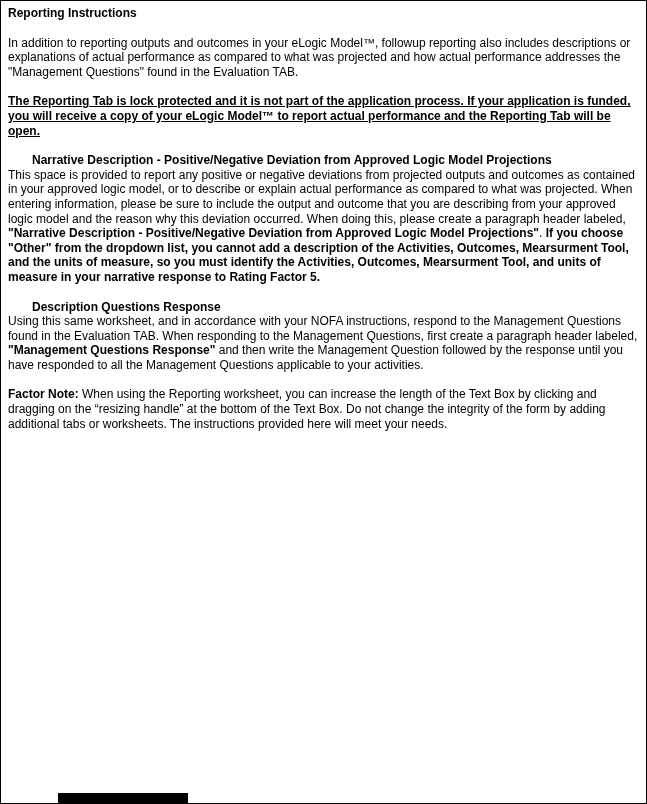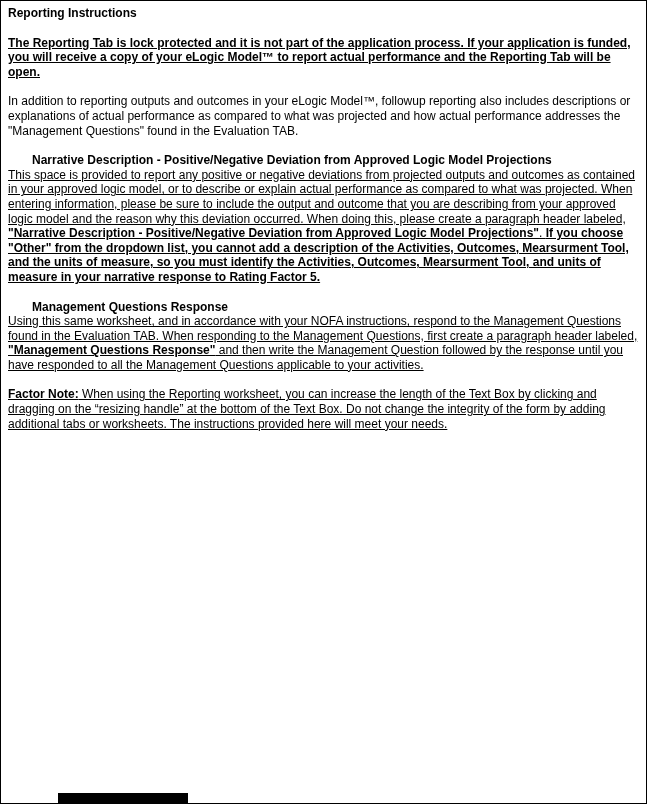--- a/index.html
+++ b/index.html
@@ -14,47 +14,47 @@
     font-family: "Liberation Sans", "DejaVu Sans", sans-serif;
     font-size: 12px;
     line-height: 14.6px;
     padding: 5px 5px 0 7px;
     overflow: hidden;
   }
   .title { font-weight: bold; margin: 0 0 15px 0; }
   p { margin: 0 0 15px 0; }
   .lock-notice { font-weight: bold; text-decoration: underline; }
   .section-heading { font-weight: bold; margin: 0; padding-left: 24px; }
-  .section-body { margin: 0 0 15px 0; text-decoration: underline; }
+  .section-body { margin: 0 0 15px 0; }
   b { font-weight: bold; }
   .bottom-dark-bar {
     position: absolute;
     left: 57px;
     bottom: 0;
     width: 130px;
     height: 10px;
     background: #000;
   }
 </style>
 </head>
 <body>
 
 <div class="page">
 
   <div class="title">Reporting Instructions</div>
 
+  <p>In addition to reporting outputs and outcomes in your eLogic Model™, followup reporting also includes descriptions or explanations of actual performance as compared to what was projected and how actual performance addresses the "Management Questions" found in the Evaluation TAB.</p>
+
   <p>
     <span class="lock-notice">The Reporting Tab is lock protected and it is not part of the application process.  If your application is funded, you will receive a copy of your eLogic Model™ to report actual performance and the Reporting Tab will be open.</span>
   </p>
 
-  <p>In addition to reporting outputs and outcomes in your eLogic Model™, followup reporting also includes descriptions or explanations of actual performance as compared to what was projected and how actual performance addresses the "Management Questions" found in the Evaluation TAB.</p>
-
   <div class="section-heading">Narrative Description - Positive/Negative Deviation from Approved Logic Model Projections</div>
   <p class="section-body"><span>This space is provided to report any positive or negative deviations from projected outputs and outcomes as contained in your approved logic model, or to describe or explain actual performance as compared to what was projected.  When entering information, please be sure to include the output and outcome that you are describing from your approved logic model and the reason why this deviation occurred.  When doing this, please create a paragraph header labeled, </span><b>"Narrative Description - Positive/Negative Deviation from Approved Logic Model Projections"</b><span>.  </span><b>If you choose "Other" from the dropdown list, you cannot add a description of the Activities, Outcomes, Mearsurment Tool, and the units of measure, so you must identify the Activities, Outcomes, Mearsurment Tool, and units of measure in your narrative response to Rating Factor 5.</b></p>
 
-  <div class="section-heading">Management Questions Response</div>
+  <div class="section-heading">Description Questions Response</div>
   <p class="section-body"><span>Using this same worksheet, and in accordance with your NOFA instructions, respond to the Management Questions found in the Evaluation TAB. When responding to the Management Questions, first create a paragraph header labeled, </span><b>"Management Questions Response"</b><span> and then write the Management Question followed by the response until you have responded to all the Management Questions applicable to your activities.</span></p>
 
   <p class="section-body"><b>Factor Note:</b><span> When using the Reporting worksheet, you can increase the length of the Text Box by clicking and dragging on the “resizing handle” at the bottom of the Text Box. Do not change the integrity of the form by adding additional tabs or worksheets. The instructions provided here will meet your needs.</span></p>
 
   <div class="bottom-dark-bar"></div>
 
 </div>
 
 </body></html>

